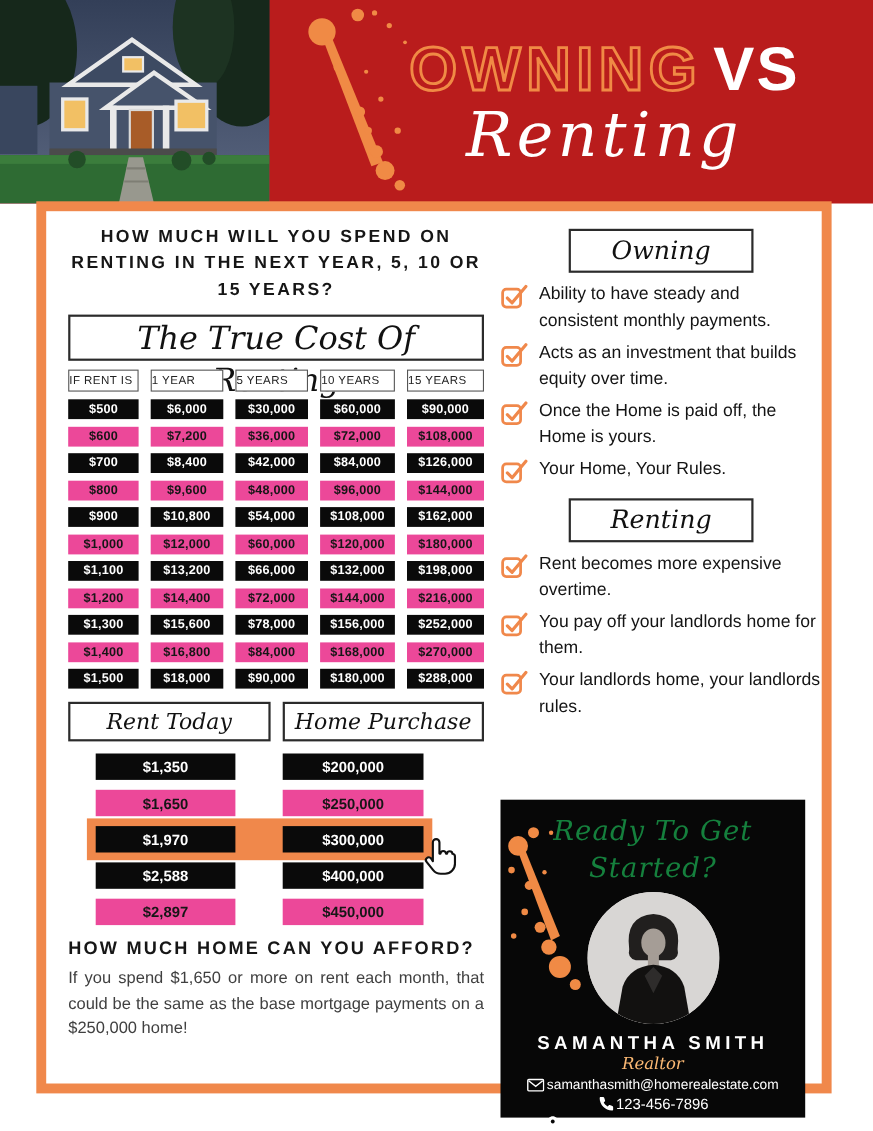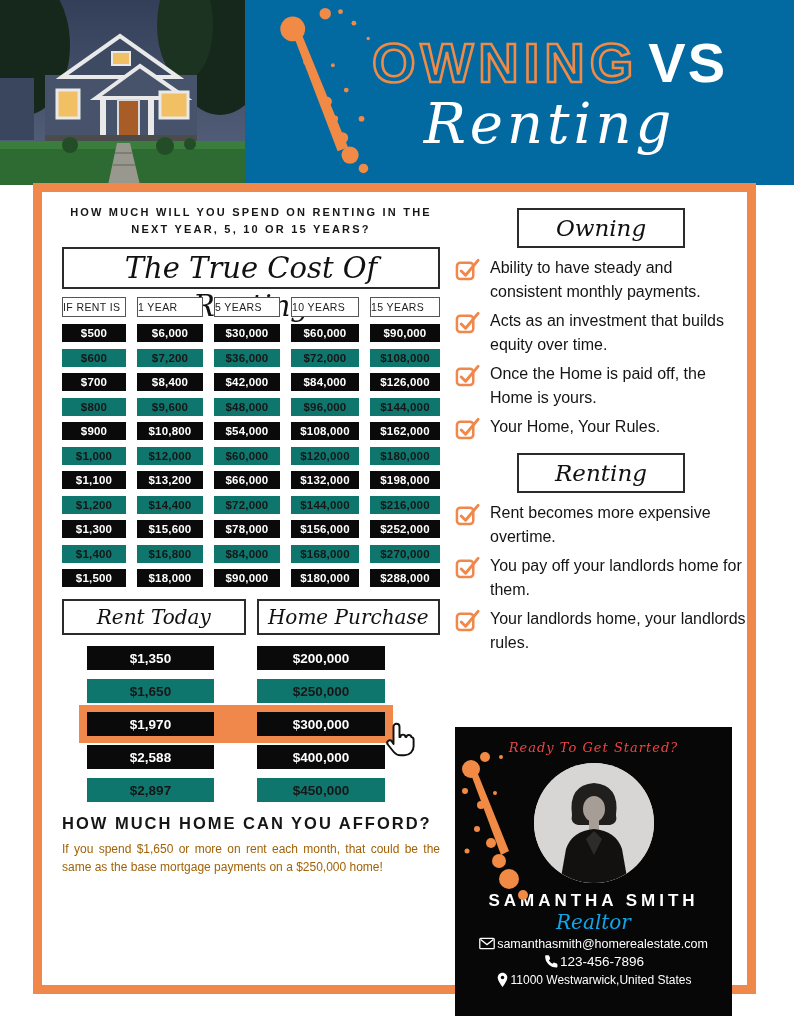--- a/index.html
+++ b/index.html
@@ -1,82 +1,82 @@
 <!DOCTYPE html>
 <html><head>
 <meta charset="utf-8">
 <style>
   html,body{margin:0;padding:0;background:#fff;}
   .page{position:relative;width:794px;height:1028px;background:#fff;overflow:hidden;
         font-family:"Liberation Sans",sans-serif;}
 
   
-  .hdr{position:absolute;left:0;top:0;width:794px;height:185px;background:#0369a1;display:flex;}
+  .hdr{position:absolute;left:0;top:0;width:794px;height:185px;background:#b91c1c;display:flex;}
   .house-photo{width:245px;height:185px;flex:none;}
   .hdr-right{flex:1;position:relative;display:flex;align-items:center;justify-content:center;}
   .hdr-splatter{position:absolute;left:30px;top:6px;height:172px;width:110px;}
   .hdr-titles{display:flex;flex-direction:column;align-items:center;margin-left:60px;}
   .owning{font-size:56px;font-weight:800;letter-spacing:5px;color:transparent;
           -webkit-text-stroke:2.6px #F08A45;}
   .vs{font-size:56px;font-weight:800;color:#ffffff;letter-spacing:2px;margin-left:10px;}
   .script{font-family:"DejaVu Serif",serif;font-style:italic;}
   .renting-script{font-size:56px;color:#fff;margin-top:-4px;letter-spacing:4px;}
 
   
   .page-border{position:absolute;left:33px;top:183px;width:723px;height:811px;
                border:9px solid #F0884B;box-sizing:border-box;z-index:1;}
 
   
   .left-col{position:absolute;left:62px;top:196px;width:378px;z-index:2;}
-  .intro{margin:8px 0 0;font-size:11px;font-weight:700;letter-spacing:2.2px;line-height:1.5;
+  .intro{margin:8px 0 0;font-size:16px;font-weight:700;letter-spacing:2.2px;line-height:1.5;
          text-align:center;color:#161616;}
   .script-box{border:2px solid #2b2b2b;background:#fff;text-align:center;color:#111;
               box-sizing:border-box;}
   .cost-title{margin-top:10px;height:42px;line-height:38px;font-size:29px;}
   .cost-header,.cost-grid{display:grid;grid-template-columns:64px 66px 66px 68px 70px;column-gap:11px;}
   .cost-header{margin-top:8px;}
   .cost-hcell{border:1.5px solid #555;font-size:10.5px;letter-spacing:.4px;
               padding:3px 0;color:#222;background:#fff;}
   .cost-grid{margin-top:7px;row-gap:6.5px;}
   .cost-cell{height:18px;display:flex;align-items:center;justify-content:center;
              font-size:11.5px;font-weight:700;letter-spacing:.2px;}
   .dark{background:#0a0a0a;color:#ffffff;}
-  .peach{background:#0f766e;color:#161616;}
+  .peach{background:#ec4899;color:#161616;}
 
   .comp-headers{display:flex;gap:11px;margin-top:12px;}
   .comp-h{flex:1;height:36px;line-height:33px;font-size:20px;}
   .comp-rows{margin-top:11px;}
   .comp-row{position:relative;height:24px;margin-bottom:9px;}
   .band{position:absolute;left:17px;top:-7px;width:314px;height:38px;background:#F0884B;}
   .comp-cell{position:absolute;height:24px;display:flex;align-items:center;justify-content:center;
              font-size:13.5px;font-weight:700;}
   .cell-rent{left:25px;width:127px;}
   .cell-purchase{left:195px;width:128px;}
   .cursor-icon{position:absolute;left:318px;top:10px;width:36px;height:36px;z-index:4;}
 
   .afford-h{margin:12px 0 0;font-size:16.5px;font-weight:700;letter-spacing:2px;color:#161616;}
-  .afford-b{margin:7px 0 0;font-size:12px;line-height:1.5;text-align:justify;color:#a16207;}
+  .afford-b{margin:7px 0 0;font-size:15px;line-height:1.5;text-align:justify;color:#404040;}
 
   
   .right-col{position:absolute;left:455px;top:208px;width:292px;z-index:2;}
   .side-title{width:168px;margin:0 auto;height:40px;line-height:37px;font-size:23px;}
   .side-title.second{margin-top:12px;}
   .checklist{list-style:none;margin:8px 0 0;padding:0;}
   .checklist li{display:flex;gap:10px;margin-bottom:5px;font-size:16px;line-height:1.5;color:#141414;}
   .check{flex:none;width:25px;height:25px;margin-top:1px;}
 
   
   .card{position:absolute;left:455px;top:727px;width:277px;height:289px;background:#070707;
         z-index:3;color:#fff;text-align:center;}
   .card-splatter{position:absolute;left:2px;top:12px;width:78px;height:175px;}
-  .card-heading{font-size:13px;line-height:1.3;padding-top:13px;color:#ef4444;letter-spacing:1px;}
+  .card-heading{font-size:25px;line-height:1.3;padding-top:13px;color:#15803d;letter-spacing:1px;}
   .photo-circle{width:120px;height:120px;border-radius:50%;margin:6px auto 0;overflow:hidden;
                 background:#d8d6d4;}
   .card-name{font-size:17px;font-weight:700;letter-spacing:4px;margin-top:8px;}
-  .card-role{color:#0ea5e9;font-size:20px;margin-top:-1px;}
+  .card-role{color:#fdba74;font-size:15px;margin-top:-1px;}
   .contact-line{display:flex;align-items:center;justify-content:center;gap:2px;margin-top:3px;
                 font-size:12.5px;}
   .contact-line.phone{font-size:13.5px;}
   .contact-line.addr{font-size:12px;}
 </style>
 </head>
 <body>
 
 <div class="page">
 

